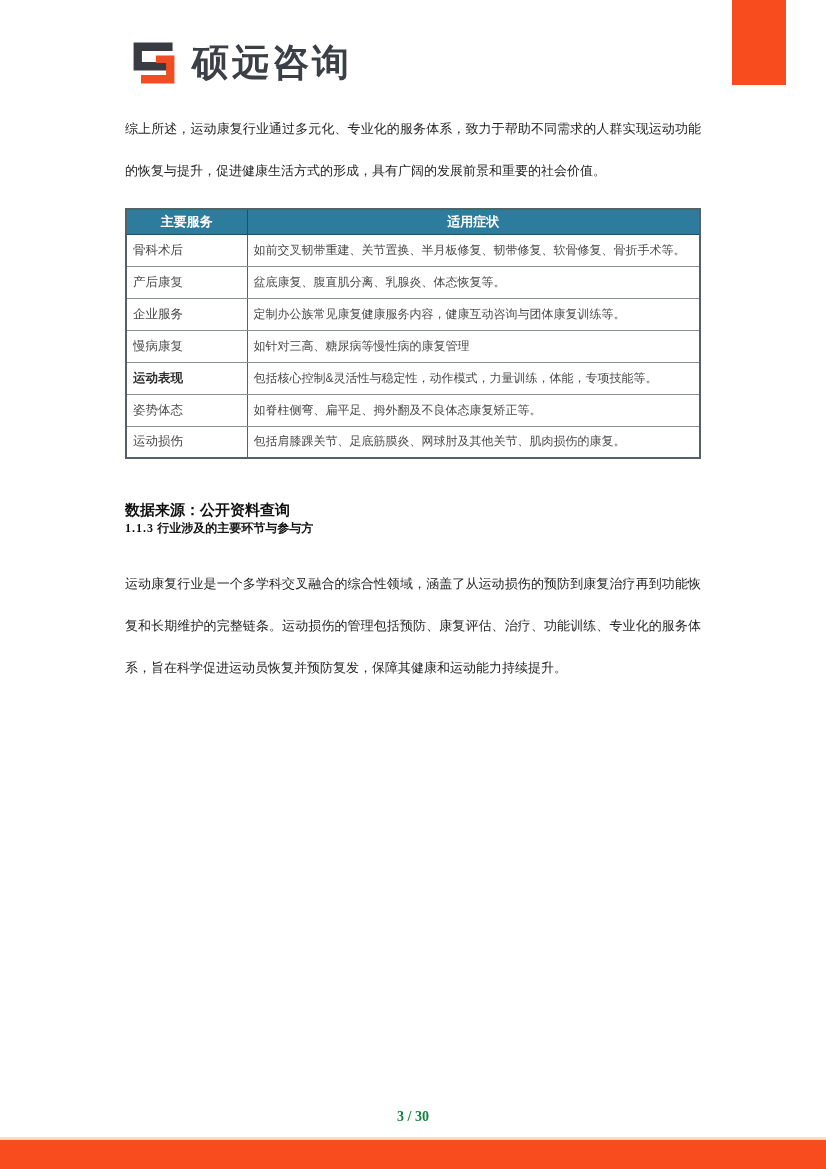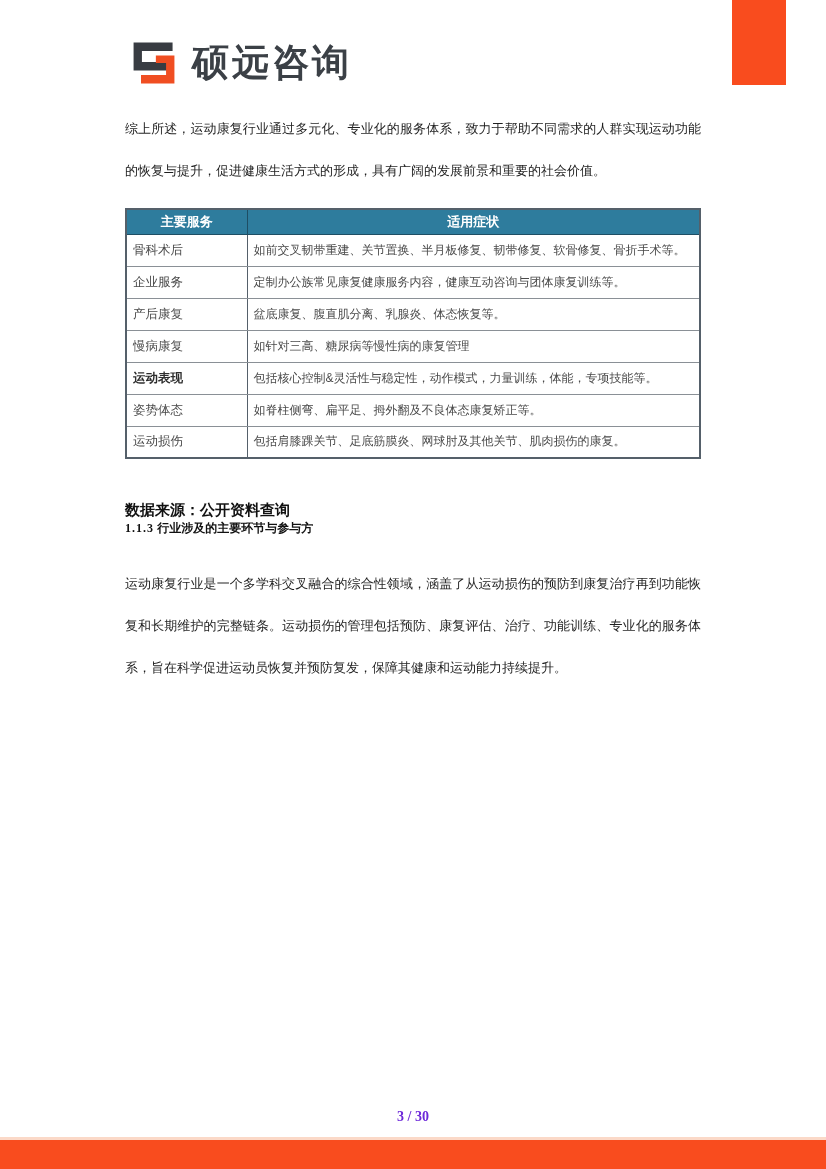--- a/index.html
+++ b/index.html
@@ -41,21 +41,21 @@
   table.svc-table td.sym { font-size:12px; }
   table.svc-table tr.em td.svc { font-weight:bold; color:#2e2e2e; }
   
   .source { margin-top:42px; font-size:15px; font-weight:bold; color:#111; }
   .section-heading { font-size:12px; font-weight:bold; color:#111; }
   .section-heading .num { font-family:"Liberation Serif", serif; letter-spacing:1px; }
   .body-block { margin-top:26px; }
   
   .page-number {
     position:absolute; left:0; right:0; bottom:44px; text-align:center;
-    font-family:"Liberation Serif", serif; font-size:14px; font-weight:bold; color:#6d28d9;
+    font-family:"Liberation Serif", serif; font-size:14px; font-weight:bold; color:#15803d;
   }
   .footer-line { position:absolute; left:0; right:0; bottom:29px; height:3px; background:#fbd9c8; }
   .footer-bar  { position:absolute; left:0; right:0; bottom:0;  height:29px; }
 </style>
 </head>
 <body>
 
 <div class="page">
 
   <div class="brand">
@@ -78,26 +78,26 @@
           <th style="width:121px">主要服务</th>
           <th>适用症状</th>
         </tr>
       </thead>
       <tbody>
           <tr>
             <td class="svc">骨科术后</td>
             <td class="sym">如前交叉韧带重建、关节置换、半月板修复、韧带修复、软骨修复、骨折手术等。</td>
           </tr>
           <tr>
+            <td class="svc">产后康复</td>
+            <td class="sym">盆底康复、腹直肌分离、乳腺炎、体态恢复等。</td>
+          </tr>
+          <tr>
             <td class="svc">企业服务</td>
             <td class="sym">定制办公族常见康复健康服务内容，健康互动咨询与团体康复训练等。</td>
-          </tr>
-          <tr>
-            <td class="svc">产后康复</td>
-            <td class="sym">盆底康复、腹直肌分离、乳腺炎、体态恢复等。</td>
           </tr>
           <tr>
             <td class="svc">慢病康复</td>
             <td class="sym">如针对三高、糖尿病等慢性病的康复管理</td>
           </tr>
           <tr class="em">
             <td class="svc">运动表现</td>
             <td class="sym">包括核心控制&amp;灵活性与稳定性，动作模式，力量训练，体能，专项技能等。</td>
           </tr>
           <tr>

